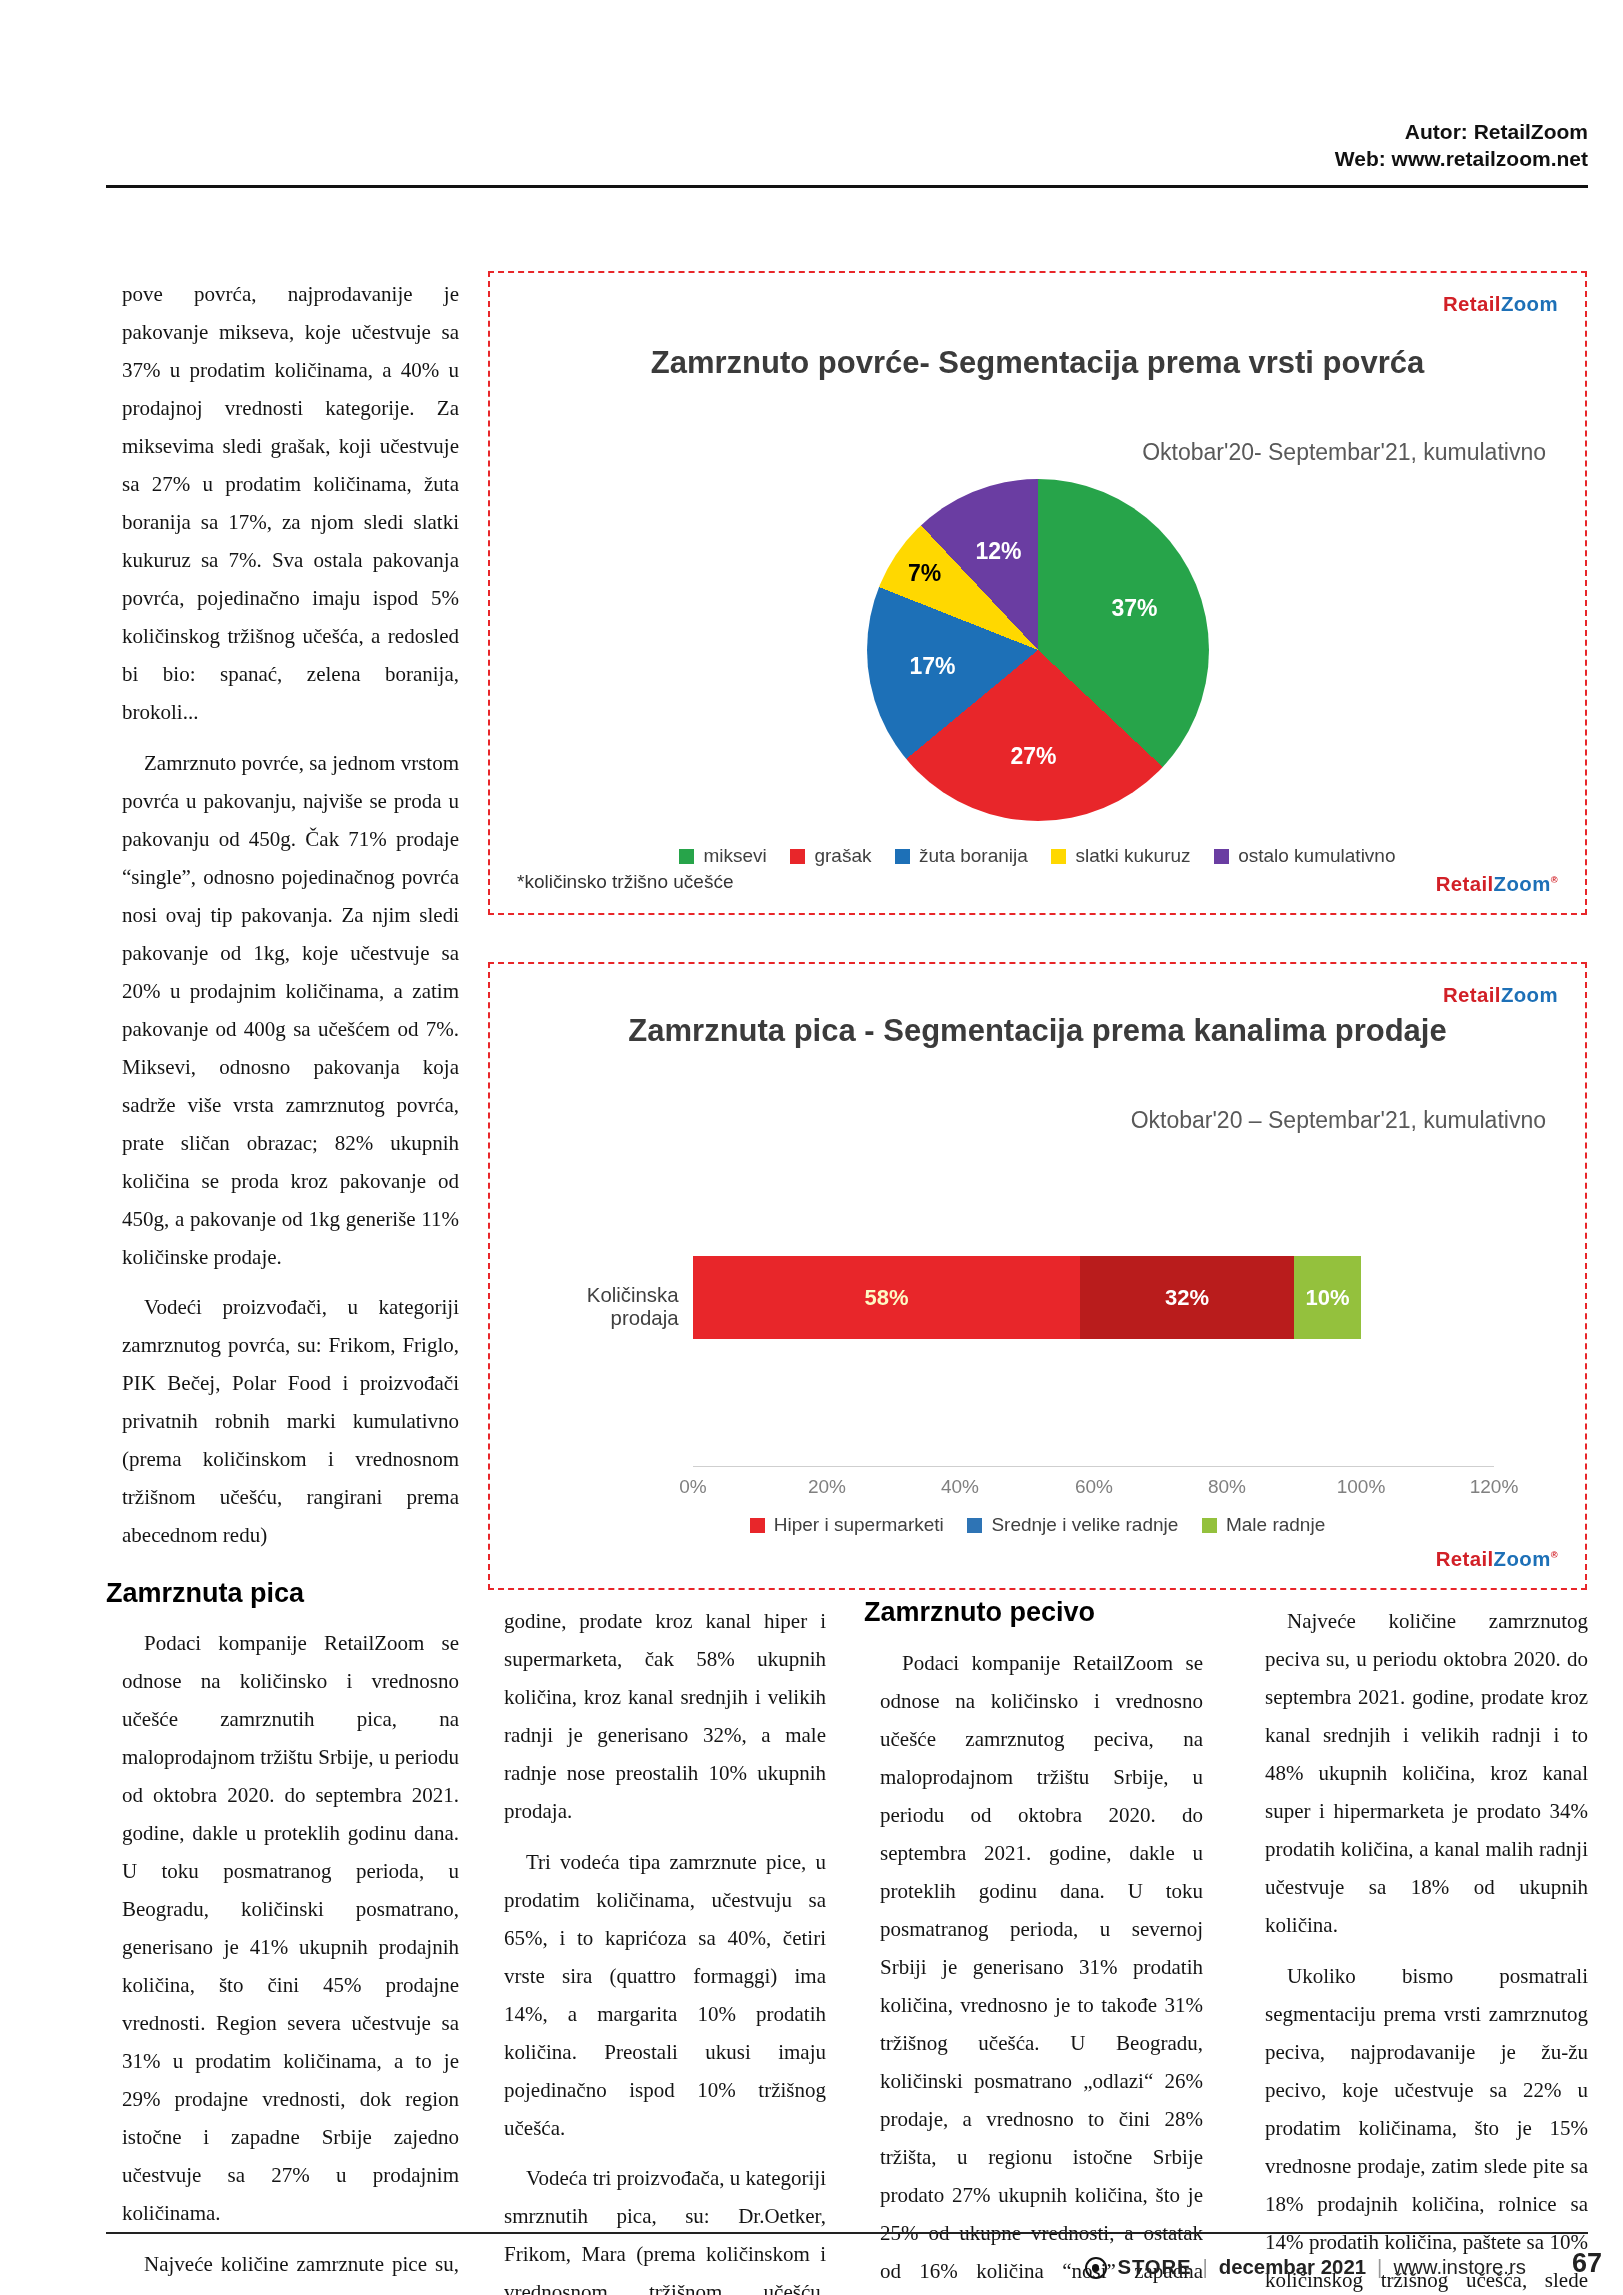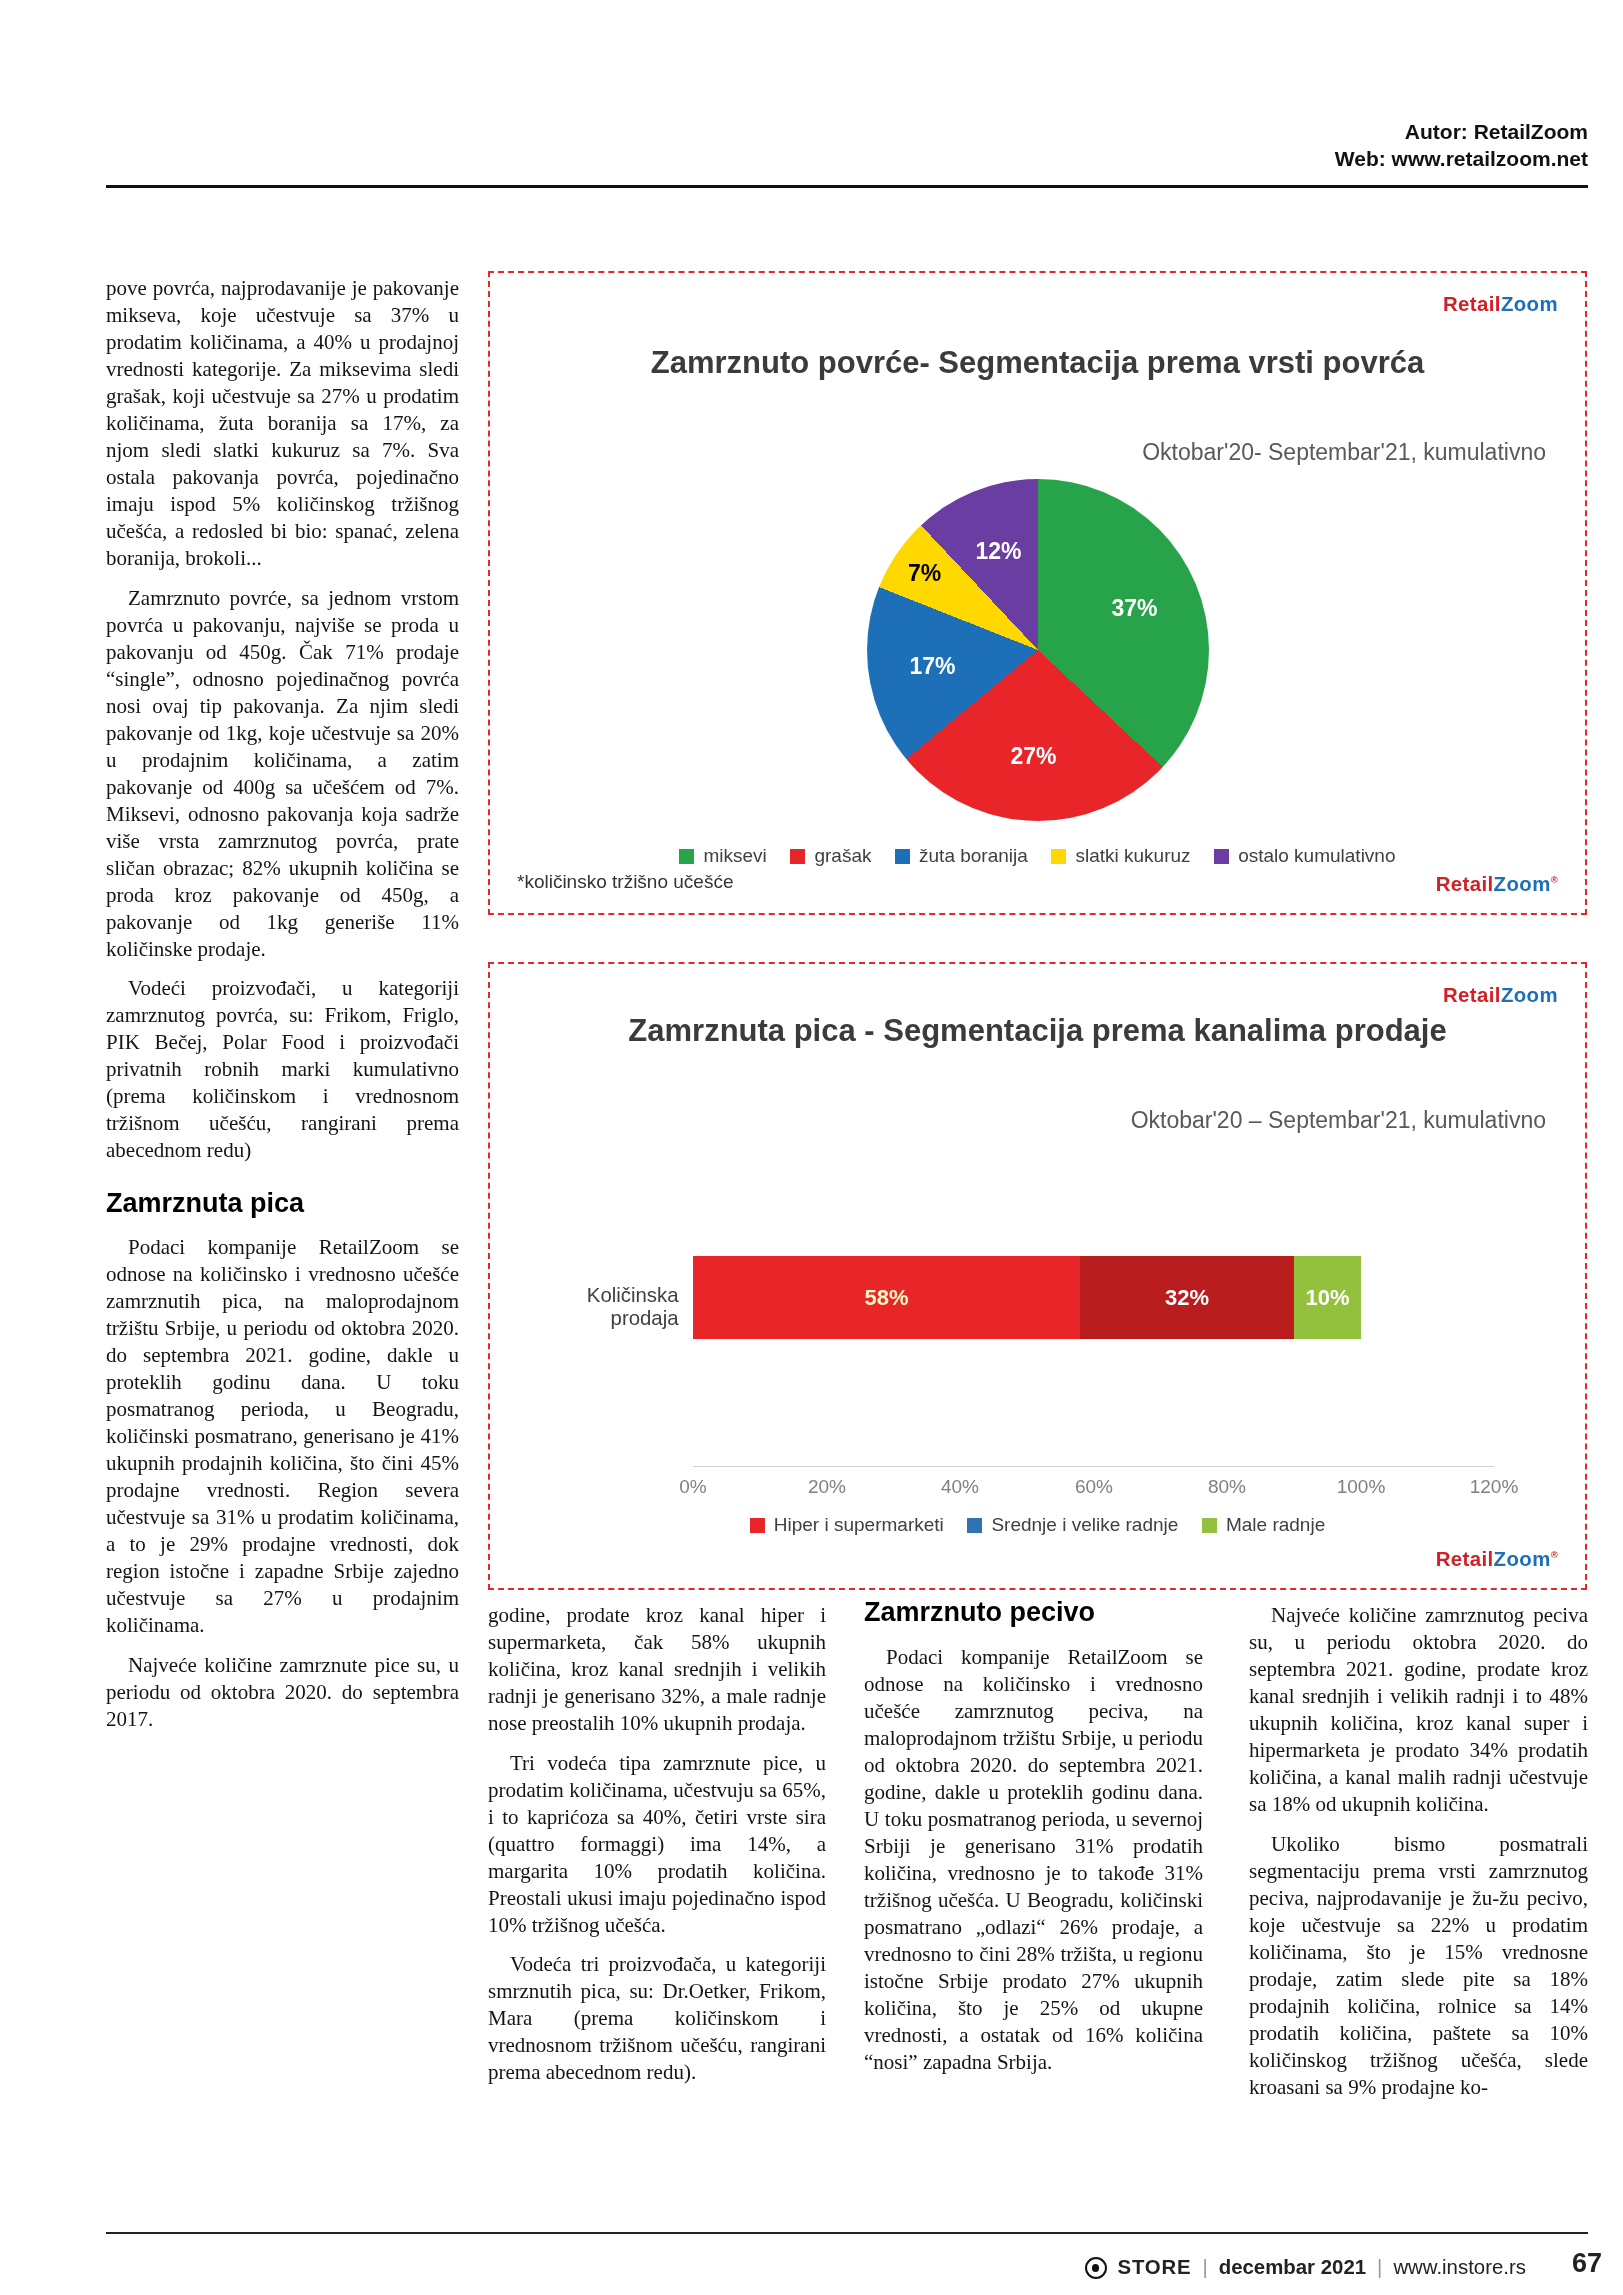--- a/index.html
+++ b/index.html
@@ -11,21 +11,21 @@
   }
   
   .header {
     position:absolute; left:106px; right:35px; top:118px;
     text-align:right; font-family:"Liberation Sans", sans-serif;
     font-weight:bold; font-size:21px; line-height:27px; color:#111;
     border-bottom:3.1px solid #111; padding-bottom:12.6px;
   }
   
   .body-text p {
-    font-size:21px; line-height:27px; text-align:justify; color:#141414;
+    font-size:21px; line-height:38px; text-align:justify; color:#141414;margin-left:16px;
   }
   .body-text p + p { margin-top:12.6px; }
   .body-text p.indent { text-indent:22px; }
   .col-heading {
     font-family:"Liberation Sans", sans-serif; font-weight:bold;
     font-size:27px; line-height:31px; color:#000; margin:23.6px 0 15.7px 0;
   }
   .col-heading.first { margin-top:0; }
   .col-left   { position:absolute; left:106px; top:275px;  width:353px; }
   .col-b2     { position:absolute; left:488px; top:1602px; width:338px; }

